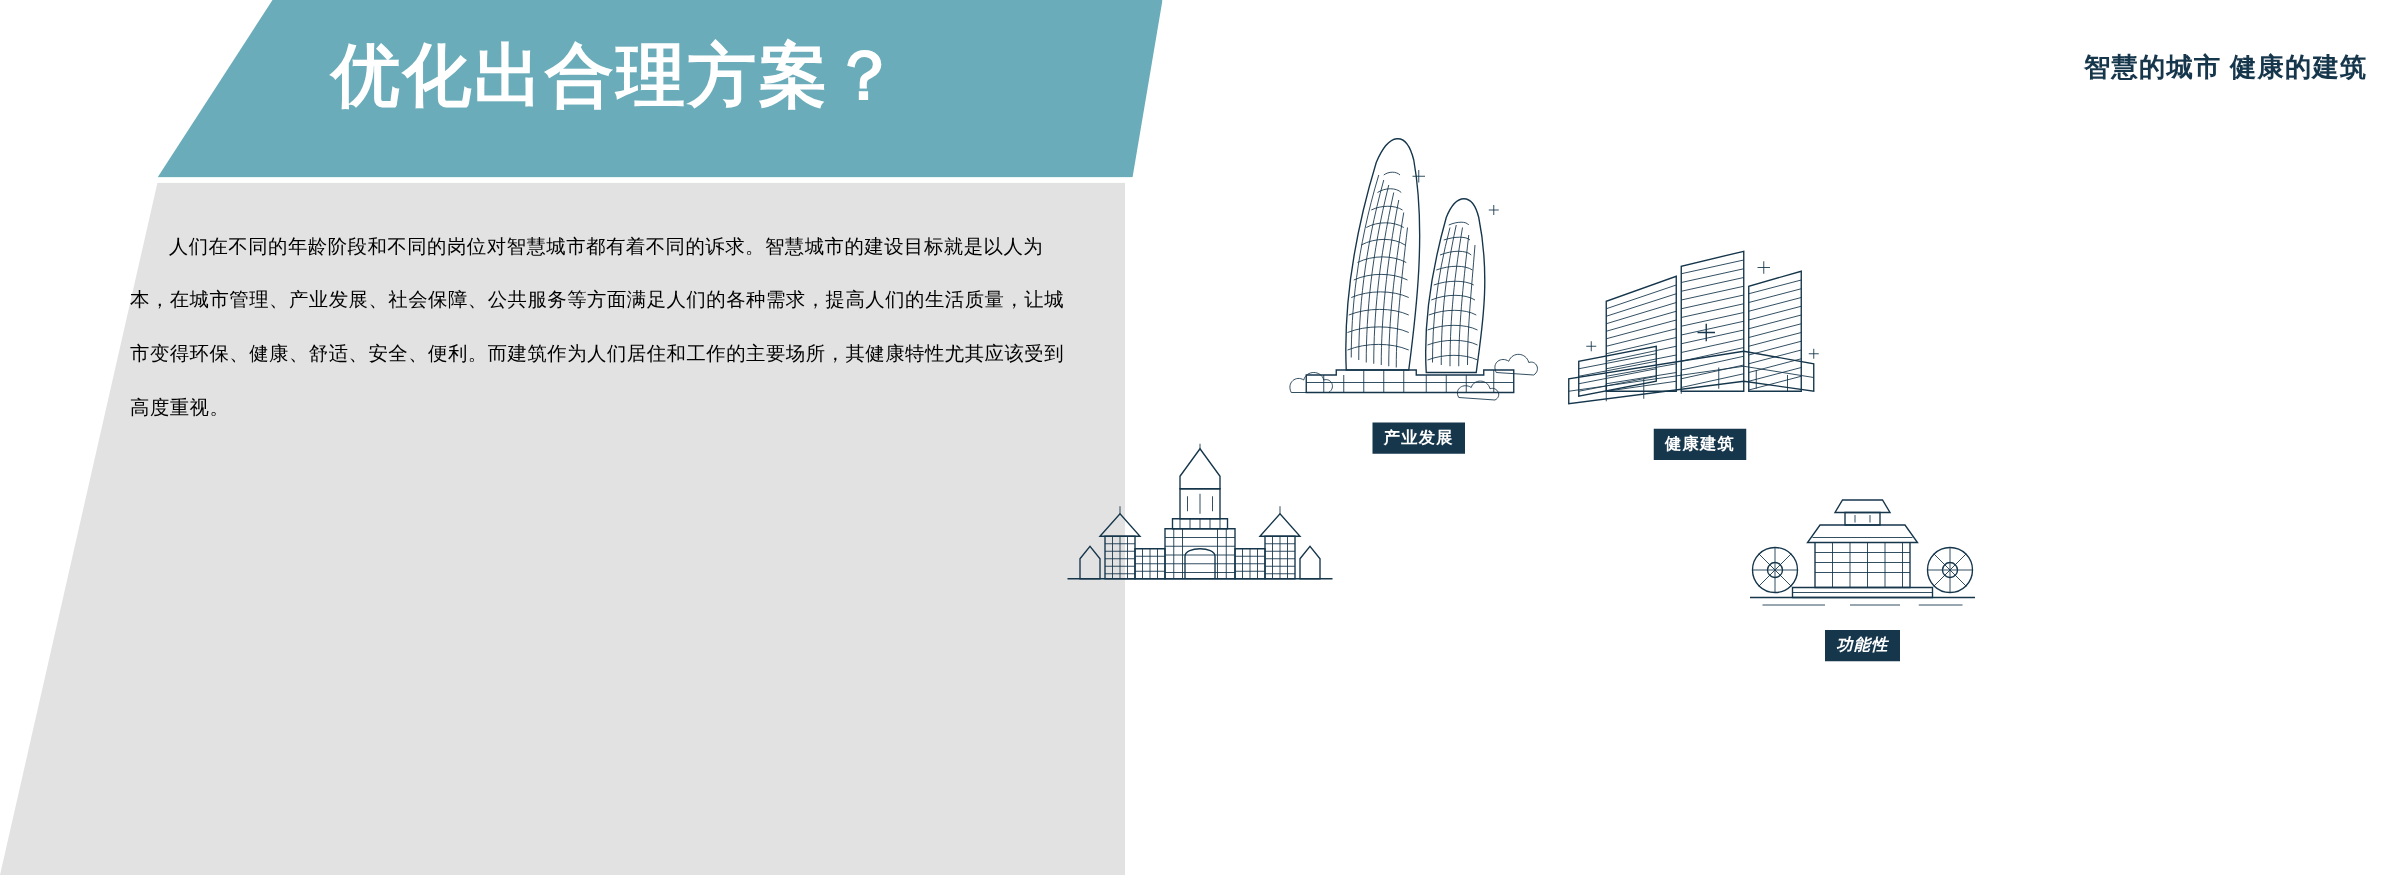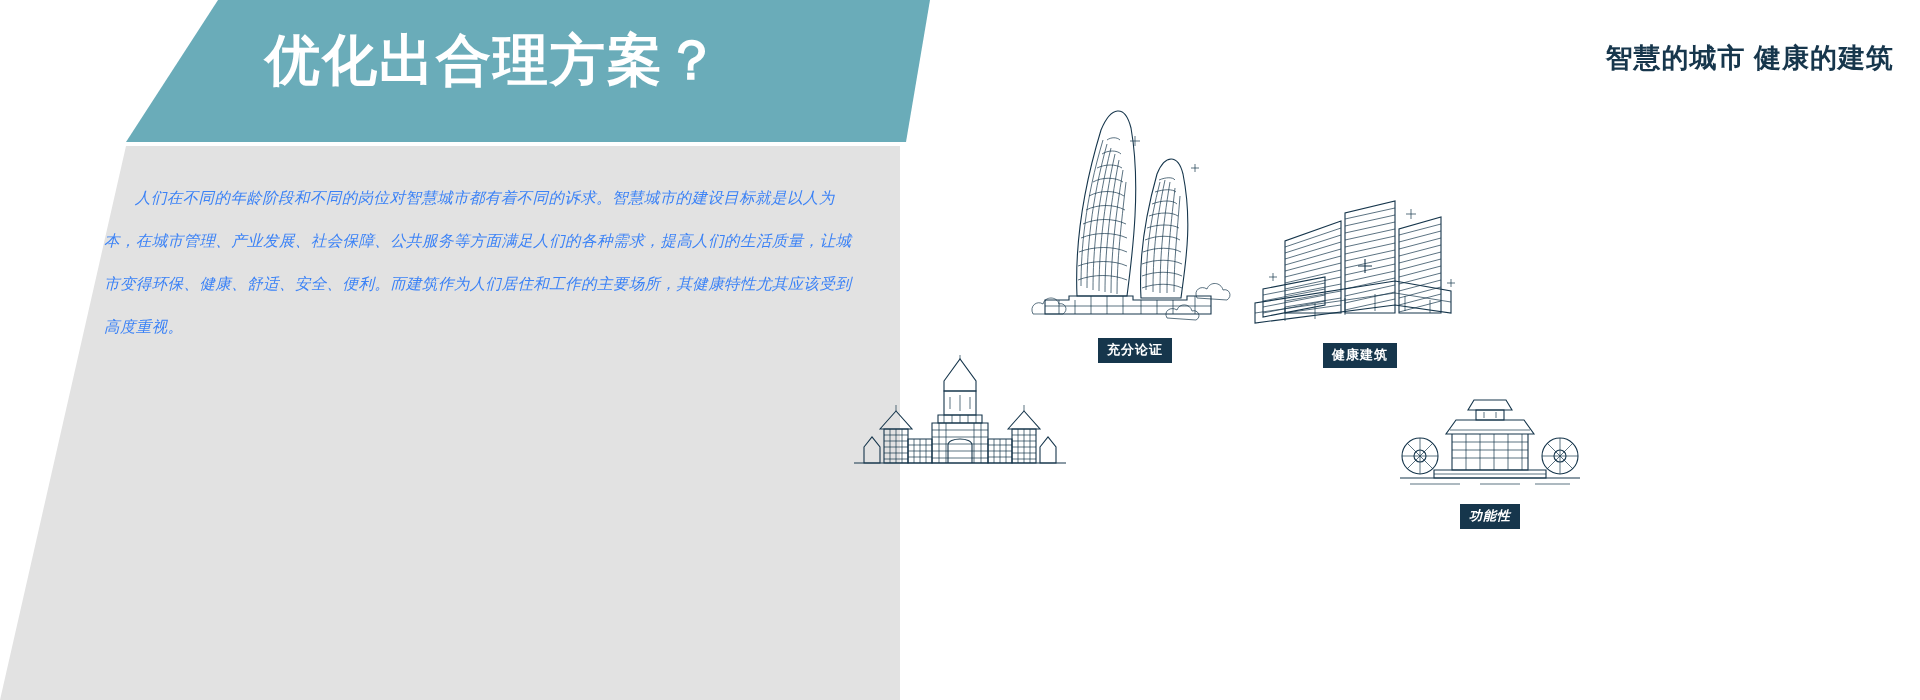--- a/index.html
+++ b/index.html
@@ -26,32 +26,31 @@
   
   #body-panel{
     position:absolute; left:0; top:146px; width:900px; height:554px;
     background:#e2e2e2;
     clip-path: polygon(126px 0, 900px 0, 900px 554px, 0 554px);
     z-index:1;
   }
   #paragraphs{
     position:absolute; left:104px; top:176px; width:760px;
     z-index:4;
-    color:#3b82f6;
+    color:#000000;
     font-size:15.5px;
     line-height:43px;
     letter-spacing:0.4px;
-    font-style:italic;
   }
   #paragraphs .para{ text-indent:2em; }
   #paragraphs .para + .para{ margin-top:43px; }
   
   #right-headline{
     position:absolute; right:26px; top:40px;
-    font-size:27px; font-weight:bold; color:#16364c;
+    font-size:21px; font-weight:bold; color:#16364c;
     letter-spacing:1px; white-space:nowrap;
     z-index:4;
     margin-left:36px;
   }
   
   #illustrations{ position:absolute; left:820px; top:90px; width:1100px; height:610px; z-index:4; }
   .ill{ position:absolute; }
   .ill svg{ display:block; }
   .cap{
     background:#16364c; color:#ffffff; font-size:13px; font-weight:bold;
@@ -138,21 +137,21 @@
         <path d="M18 214 C14 206 22 200 28 204 C30 196 42 196 44 204 C50 202 54 210 48 214 Z"></path>
         <path d="M182 198 C178 190 186 185 192 189 C195 181 206 182 208 190 C214 188 218 196 212 200 Z"></path>
         <path d="M152 218 C148 211 156 206 162 210 C164 203 175 203 177 211 C183 209 187 217 181 220 Z"></path>
 
         <path d="M120 36 L120 46 M115 41 L125 41"></path>
         <path d="M180 64 L180 72 M176 68 L184 68"></path>
       </g>
     </svg>
     </span>
     <div class="cap-wrap">
-      <span class="cap">充分论证</span>
+      <span class="cap">产业发展</span>
     </div>
   </div>
 
   <div class="ill" id="ill-health">
     <span>
     <svg width="230" height="140" viewBox="0 0 230 140">
       <g class="ink-thin">
 
         <path class="ink" d="M40 118 L40 46 L96 26 L96 118 Z"></path>
         <g>

